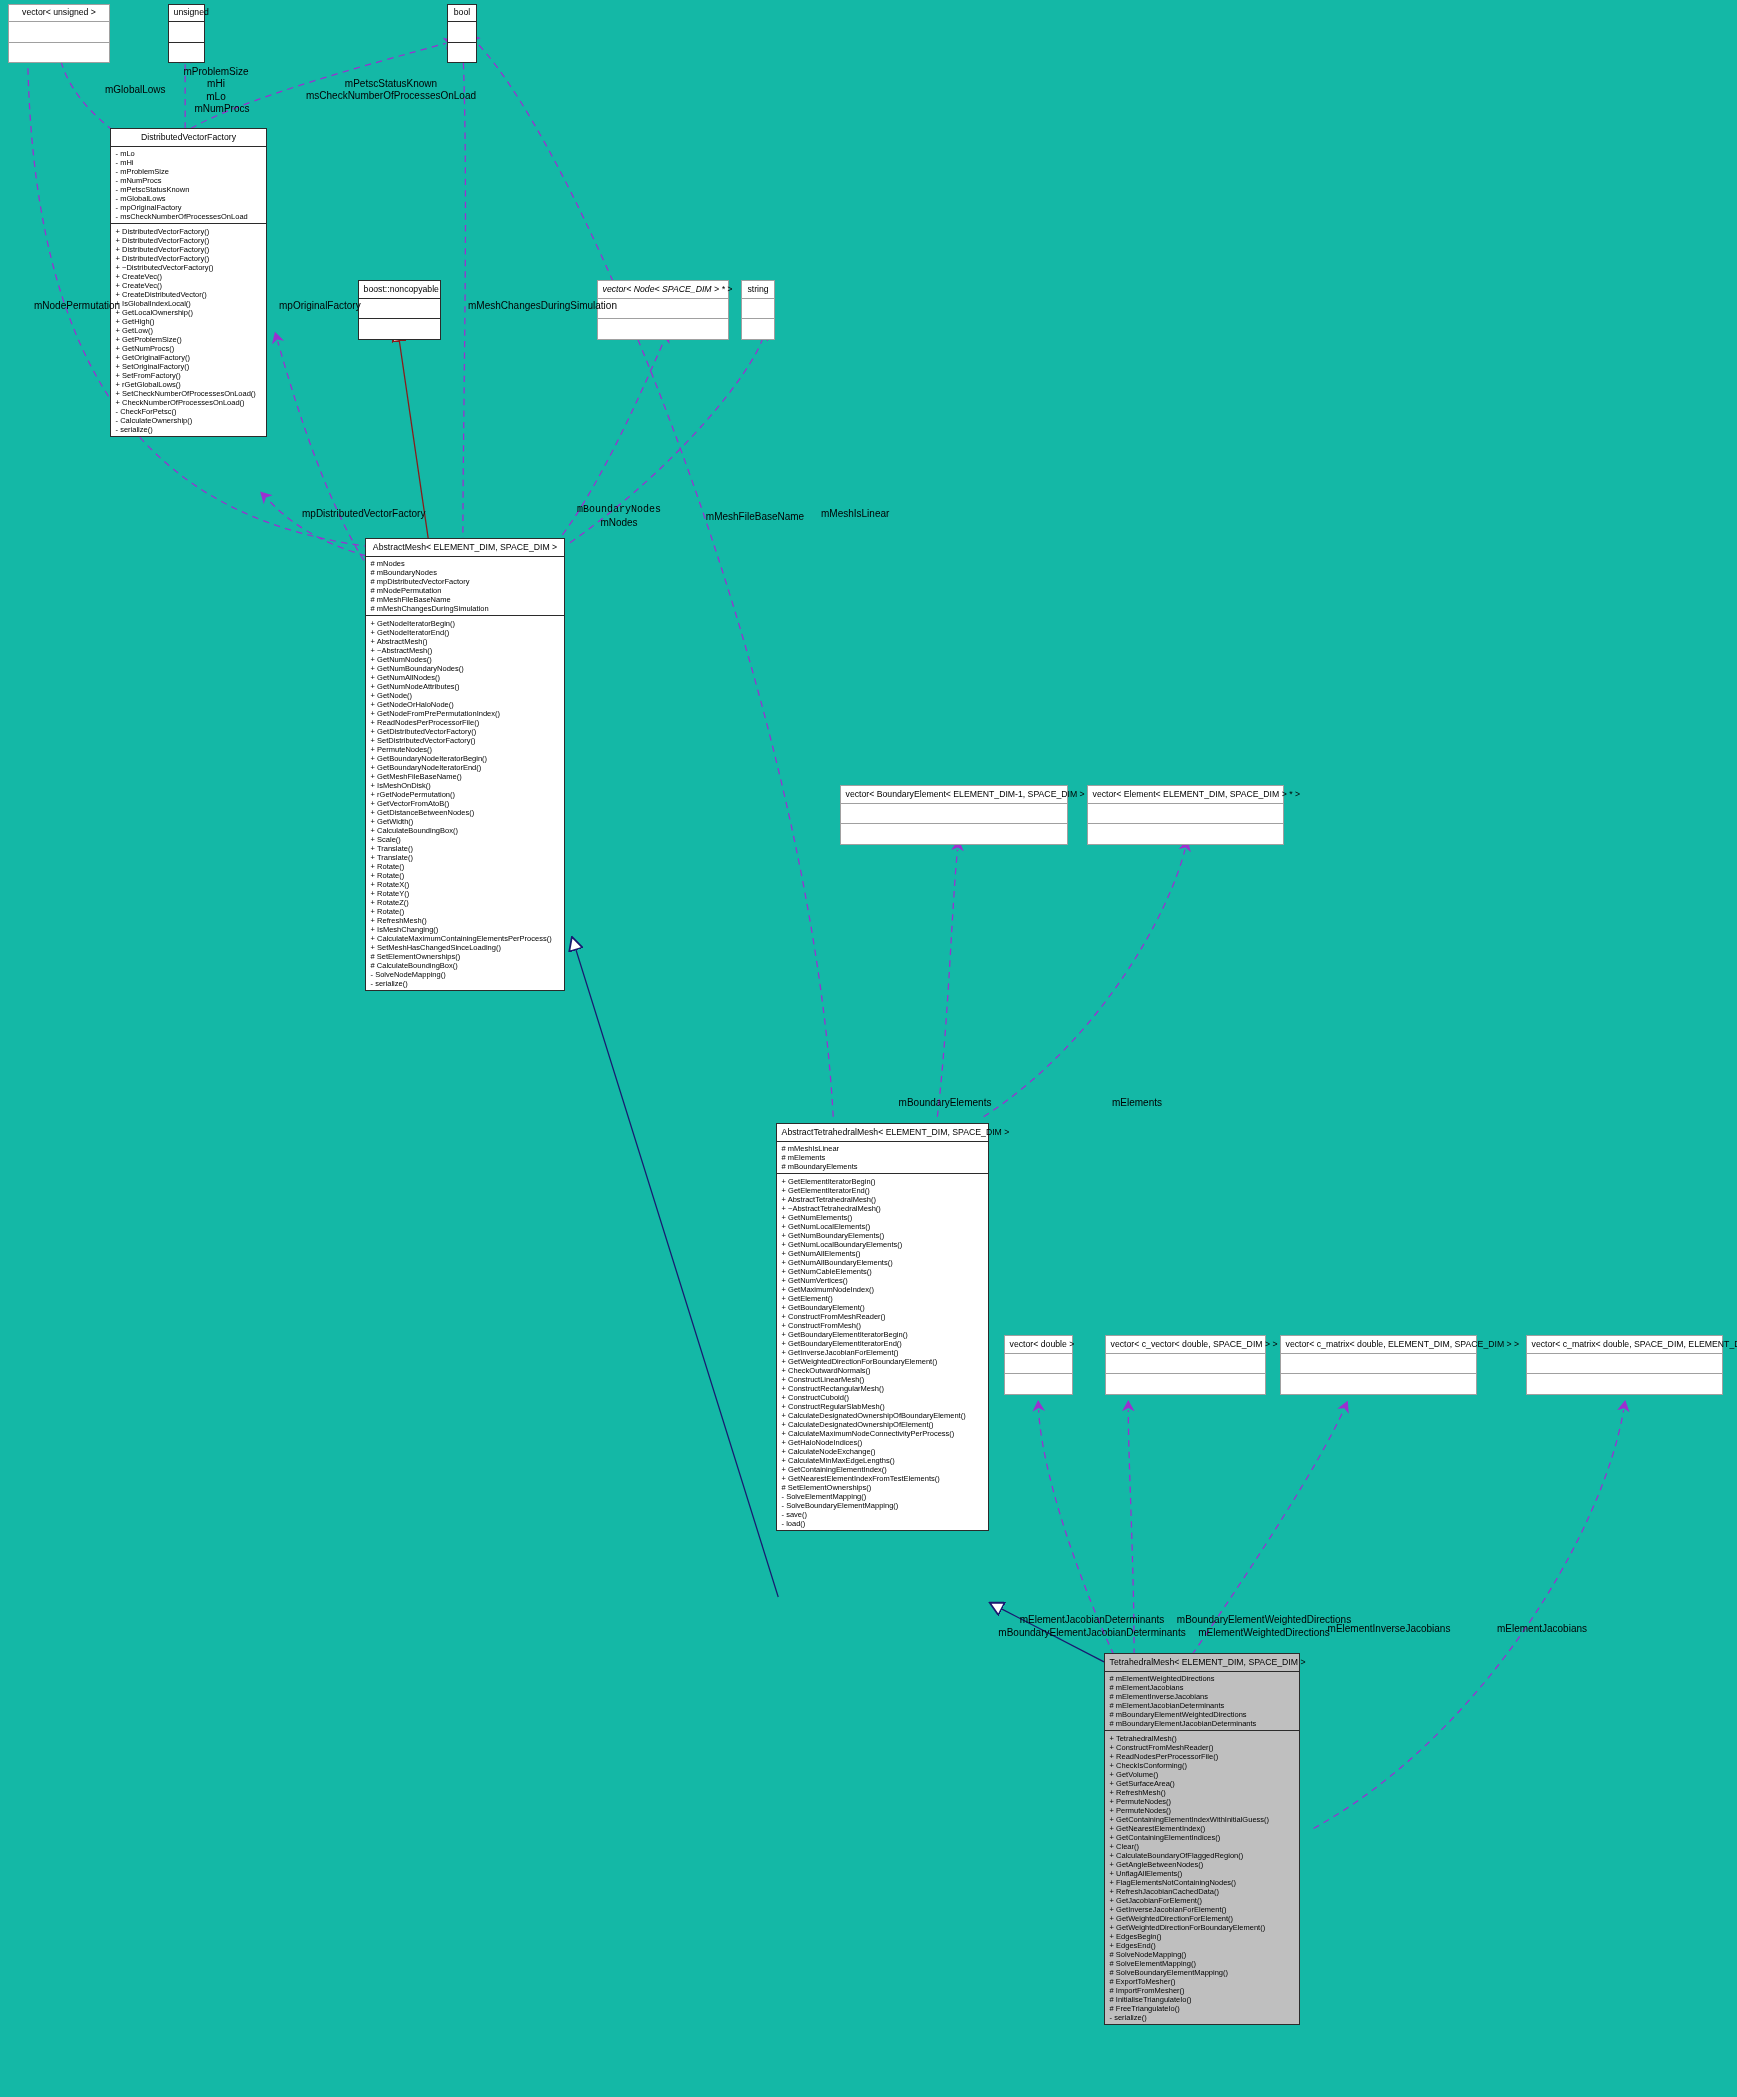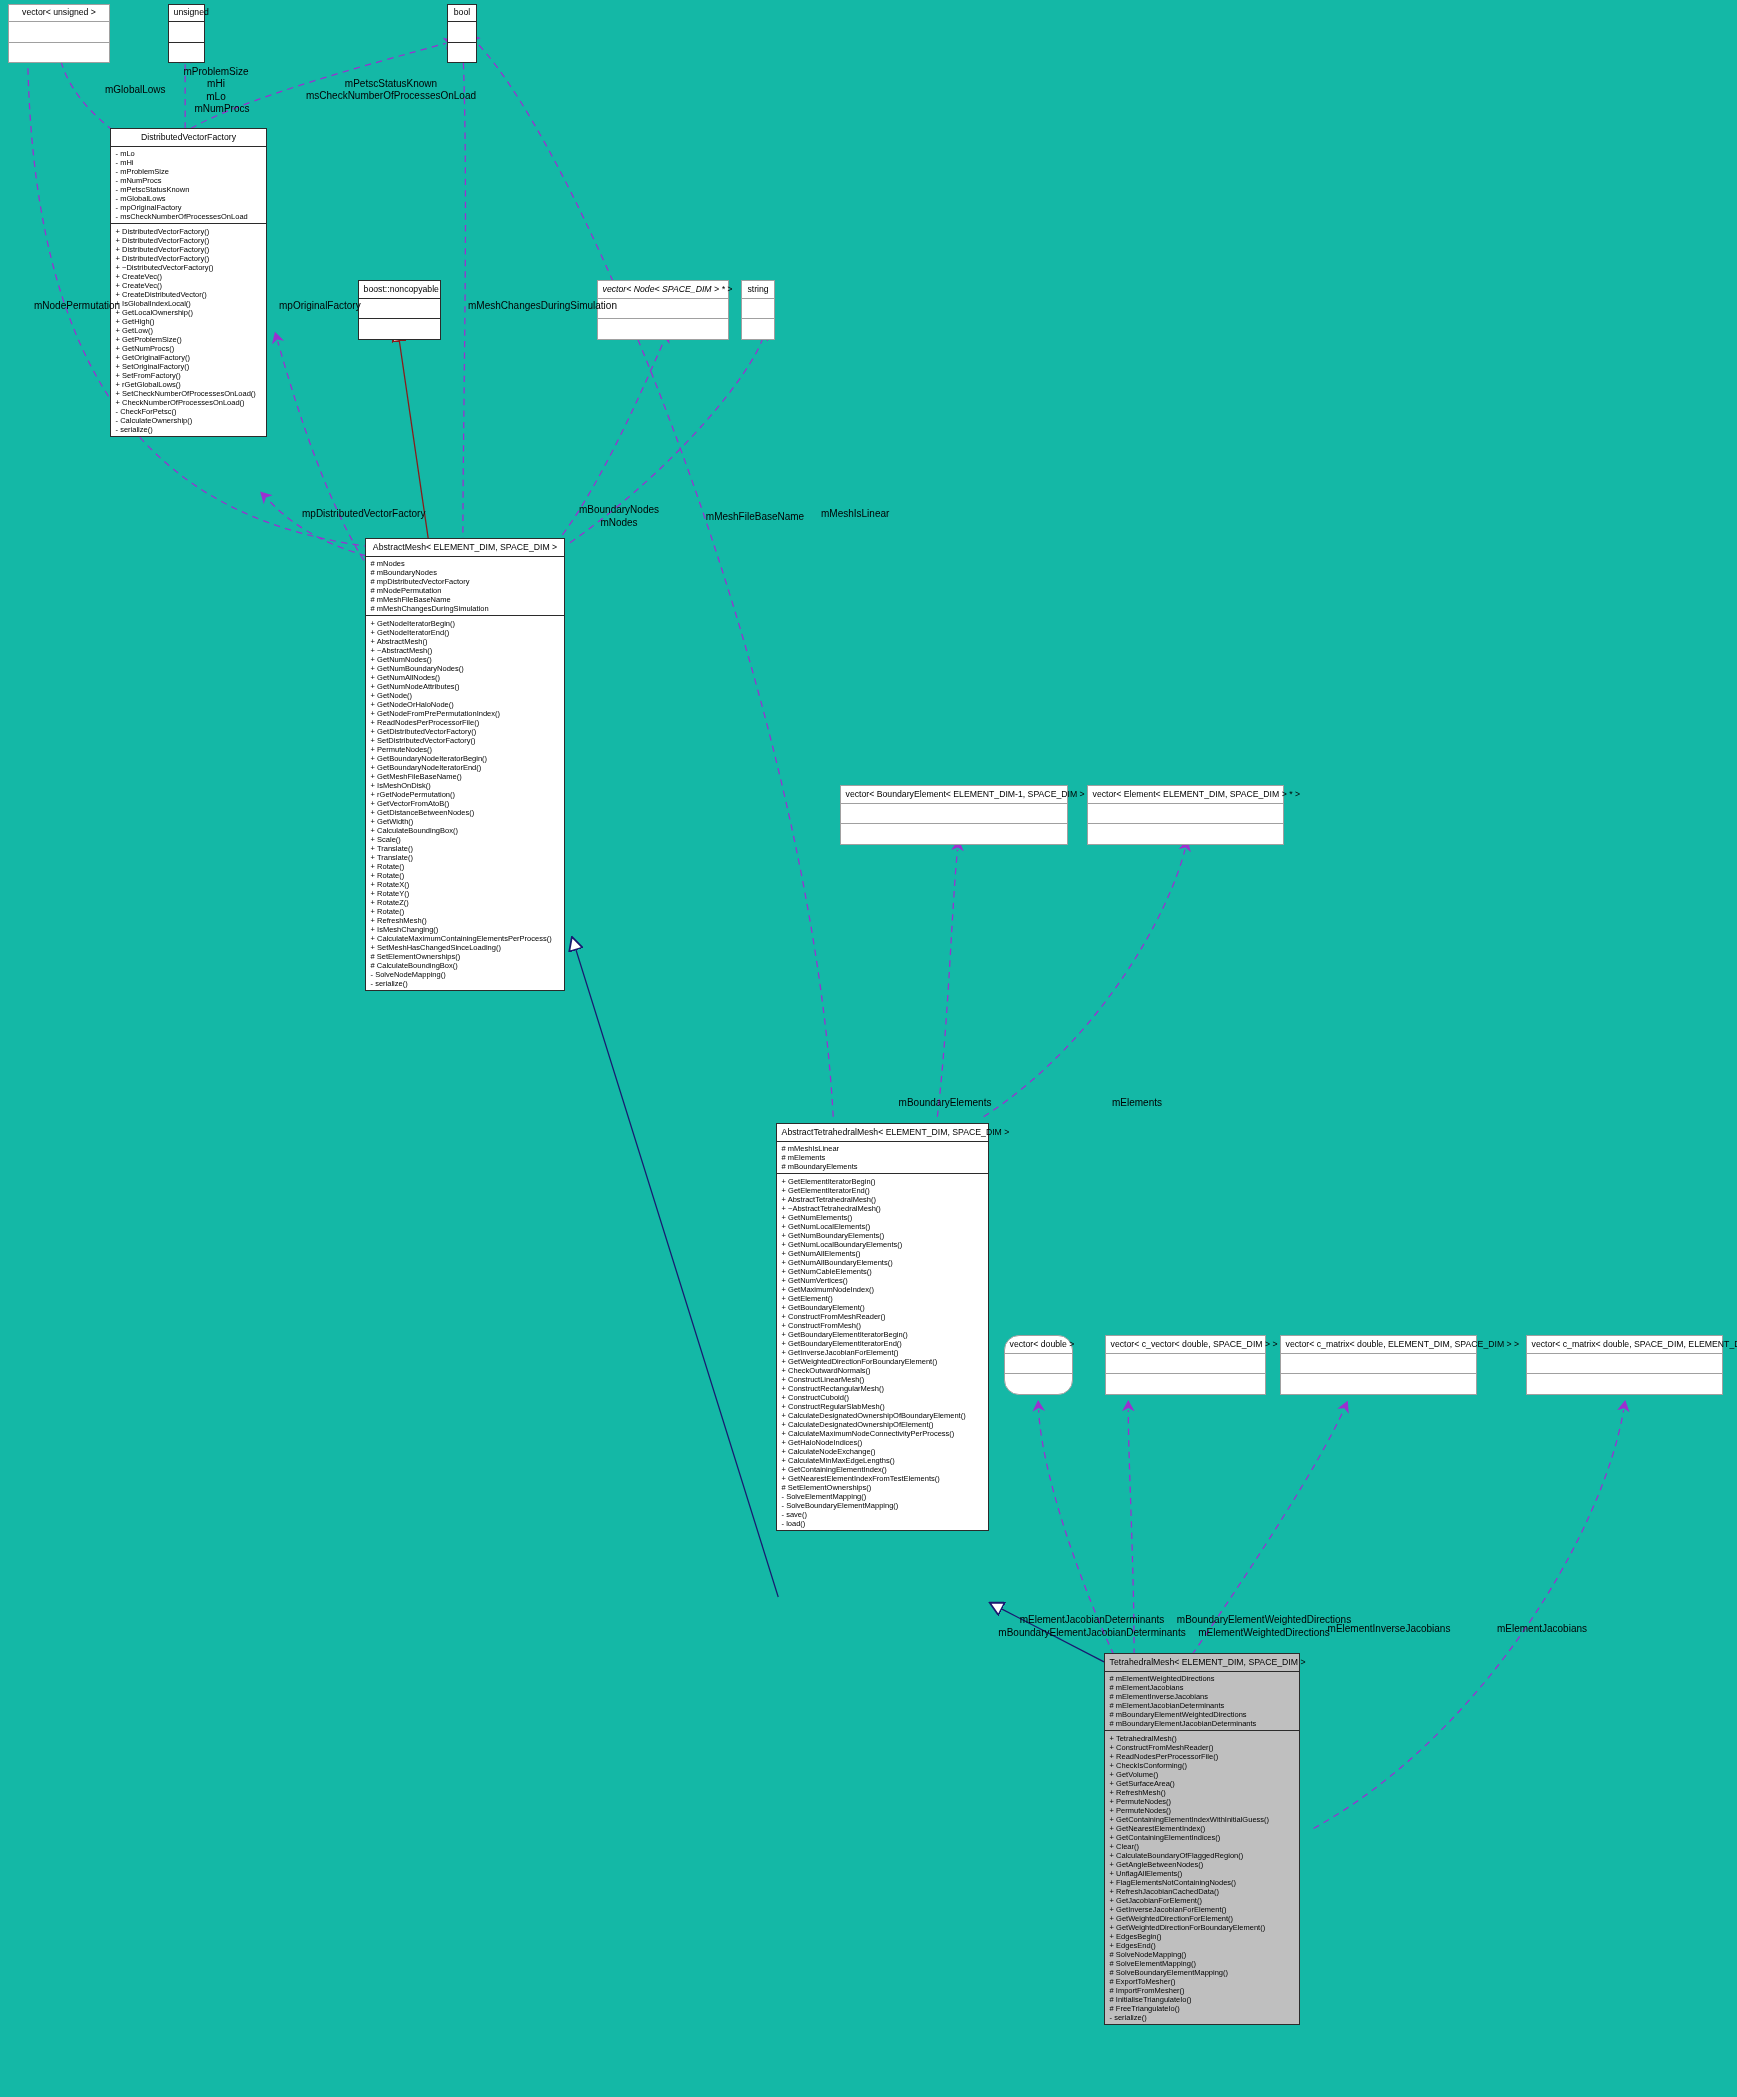--- a/index.html
+++ b/index.html
@@ -318,21 +318,21 @@
         <div>+ GetContainingElementIndex()</div>
         <div>+ GetNearestElementIndexFromTestElements()</div>
         <div># SetElementOwnerships()</div>
         <div>- SolveElementMapping()</div>
         <div>- SolveBoundaryElementMapping()</div>
         <div>- save()</div>
         <div>- load()</div>
       </div>
   </div>
 
-  <div class="node empty" style="left:1004px; top:1335px; width:69px;border-radius:15px;">
+  <div class="node empty" style="left:1004px; top:1335px; width:69px;">
     <div class="title">vector&lt; double &gt;</div>
     <div class="attrs"></div>
     <div class="ops"></div>
   </div>
 
   <div class="node empty" style="left:1105px; top:1335px; width:161px;">
     <div class="title">vector&lt; c_vector&lt; double, SPACE_DIM &gt; &gt;</div>
     <div class="attrs"></div>
     <div class="ops"></div>
   </div>
@@ -406,21 +406,21 @@
   <div class="elabel c" style="left:391px; top:92px;">msCheckNumberOfProcessesOnLoad</div>
 
   <div class="elabel" style="left:34px; top:302px;">mNodePermutation</div>
 
   <div class="elabel" style="left:279px; top:302px;">mpOriginalFactory</div>
 
   <div class="elabel" style="left:468px; top:302px;">mMeshChangesDuringSimulation</div>
 
   <div class="elabel" style="left:302px; top:510px;">mpDistributedVectorFactory</div>
 
-  <div class="elabel c" style="left:619px; top:506px;">mBoundaryNodes</div>
+  <div class="elabel c" style="left:619px; top:506px;font-family:Liberation Mono, monospace;">mBoundaryNodes</div>
   <div class="elabel c" style="left:619px; top:519px;">mNodes</div>
 
   <div class="elabel c" style="left:755px; top:513px;">mMeshFileBaseName</div>
 
   <div class="elabel" style="left:821px; top:510px;">mMeshIsLinear</div>
 
   <div class="elabel c" style="left:945px; top:1099px;">mBoundaryElements</div>
 
   <div class="elabel c" style="left:1137px; top:1099px;">mElements</div>
 

